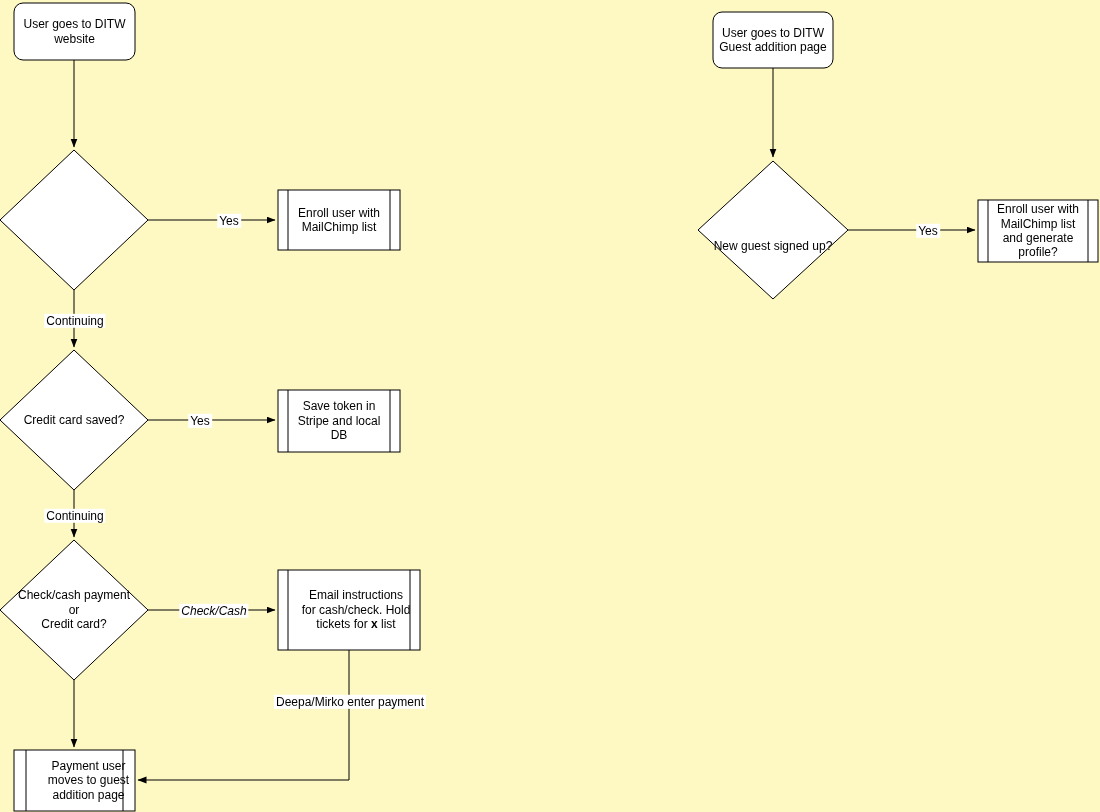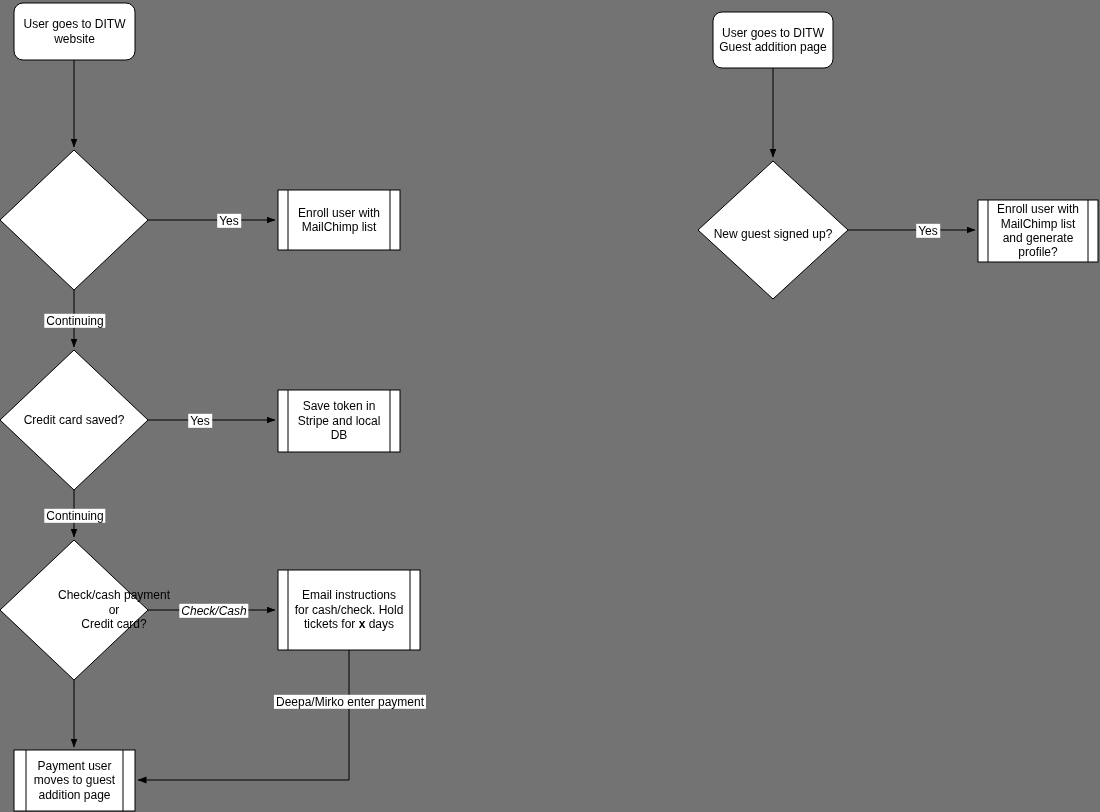--- a/index.html
+++ b/index.html
@@ -1,20 +1,20 @@
 <!DOCTYPE html>
 <html><head>
 <meta charset="utf-8">
 <style>
   html, body { margin: 0; padding: 0; background: #ffffff; }
   .canvas {
     position: relative;
     width: 1100px;
     height: 812px;
-    background: #737373;
+    background: #fef9c3;
     font-family: "Liberation Sans", "DejaVu Sans", sans-serif;
     overflow: hidden;
   }
   .layer {
     position: absolute;
     left: 0; top: 0;
     width: 1100px; height: 812px;
   }
   .node-label {
     position: absolute;
@@ -118,44 +118,44 @@
   <div class="node-label" style="left:4px; top:350px; width:140px; height:140px;">
     <span class="txt">Credit card saved?</span>
   </div>
 
   <div class="node-label" style="left:288px; top:390px; width:102px; height:62px;">
     <span class="txt">Save token in
 Stripe and local
 DB</span>
   </div>
 
-  <div class="node-label" style="left:0px; top:540px; width:148px; height:140px;padding-left:40px;">
+  <div class="node-label" style="left:0px; top:540px; width:148px; height:140px;">
     <span class="txt">Check/cash payment
 or
 Credit card?</span>
   </div>
 
-  <div class="node-label" style="left:288px; top:570px; width:122px; height:80px;">
+  <div class="node-label" style="left:295px; top:570px; width:122px; height:80px;">
     <span class="txt"><span>Email instructions
 for cash/check. Hold
-tickets for </span><span class="bold">x</span><span> days</span></span>
+tickets for </span><span class="bold">x</span><span> list</span></span>
   </div>
 
-  <div class="node-label" style="left:26px; top:750px; width:97px; height:61px;">
+  <div class="node-label" style="left:40px; top:750px; width:97px; height:61px;">
     <span class="txt">Payment user
 moves to guest
 addition page</span>
   </div>
 
   <div class="node-label" style="left:713px; top:12px; width:120px; height:56px;">
     <span class="txt">User goes to DITW
 Guest addition page</span>
   </div>
 
-  <div class="node-label" style="left:703px; top:164px; width:140px; height:140px;justify-content:center;">
+  <div class="node-label" style="left:703px; top:176px; width:140px; height:140px;justify-content:center;">
     <span class="txt">New guest signed up?</span>
   </div>
 
   <div class="node-label" style="left:988px; top:200px; width:100px; height:62px;">
     <span class="txt">Enroll user with
 MailChimp list
 and generate
 profile?</span>
   </div>
 

